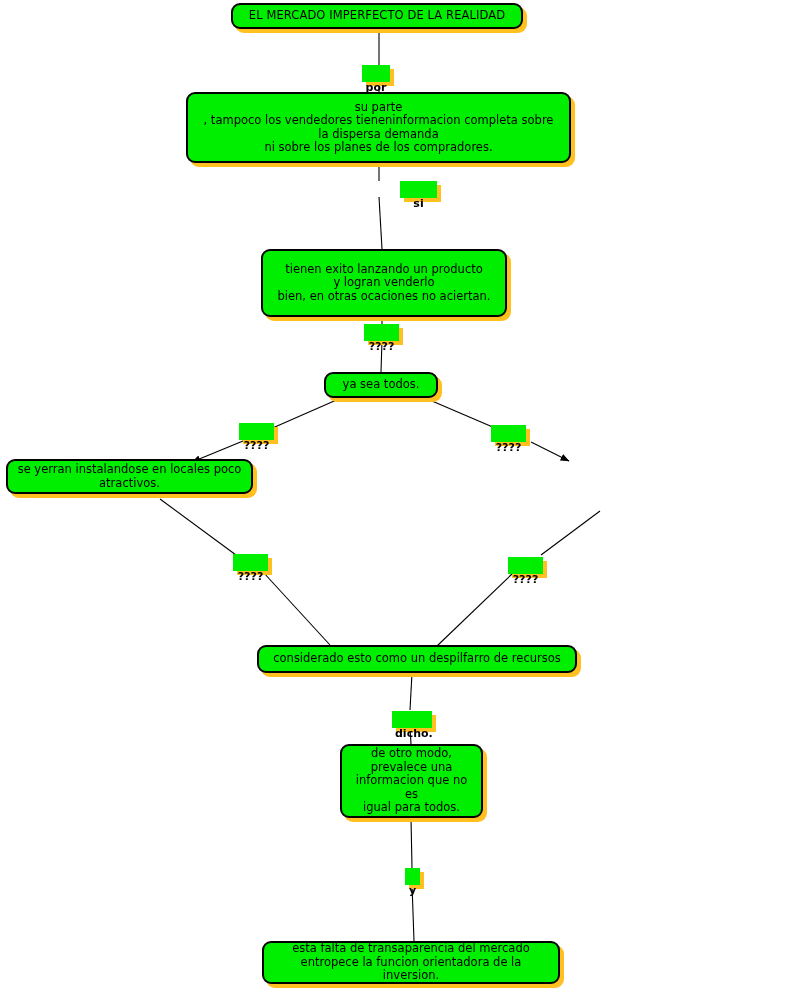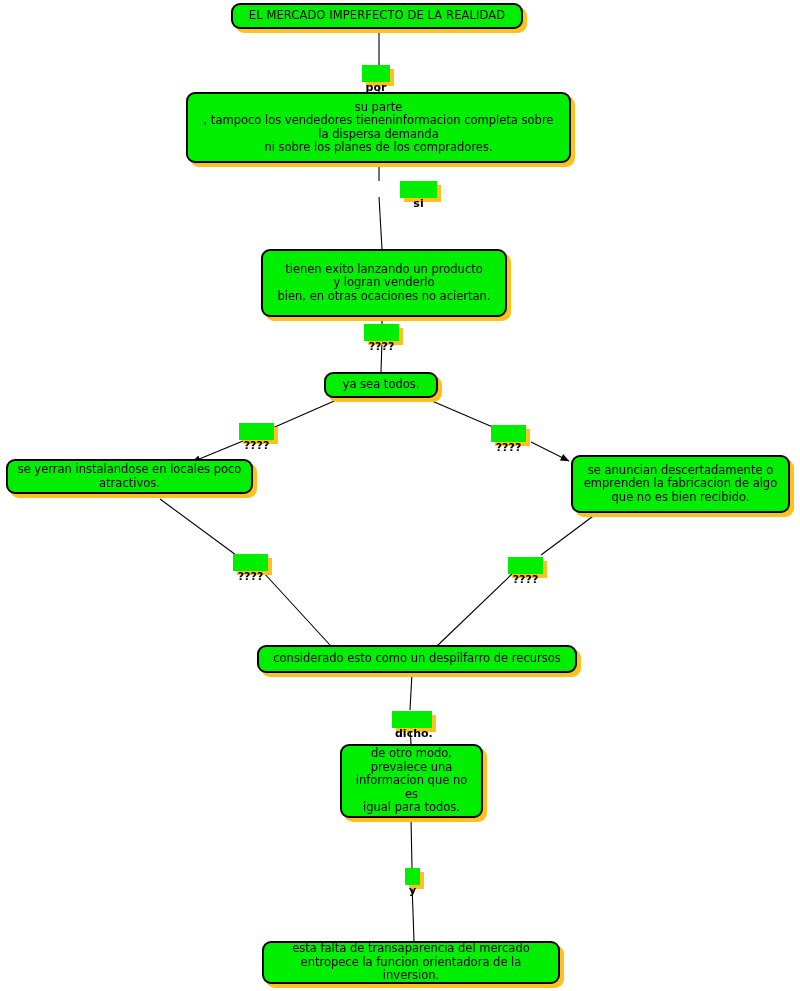--- a/index.html
+++ b/index.html
@@ -98,23 +98,20 @@
 
   <div class="node" style="left:261px;top:249px;width:246px;height:68px;">tienen exito lanzando un producto
 y logran venderlo
 bien, en otras ocaciones no aciertan.</div>
 
   <div class="node" style="left:324px;top:372px;width:114px;height:26px;">ya sea todos.</div>
 
   <div class="node" style="left:6px;top:459px;width:247px;height:35px;">se yerran instalandose en locales poco
 atractivos.</div>
 
-  <div class="node" style="left:571px;top:455px;width:219px;height:58px;">se anuncian descertadamente  o
-emprenden la fabricacion de algo
-que no es bien recibido.</div>
 
   <div class="node" style="left:257px;top:645px;width:320px;height:28px;">considerado esto como un despilfarro de recursos</div>
 
   <div class="node" style="left:340px;top:744px;width:143px;height:74px;">de otro modo,
 prevalece una
 informacion que no es
 igual para todos.</div>
 
   <div class="node" style="left:262px;top:941px;width:298px;height:43px;">esta falta de transaparencia del mercado
 entropece la funcion orientadora de la inversion.</div>

